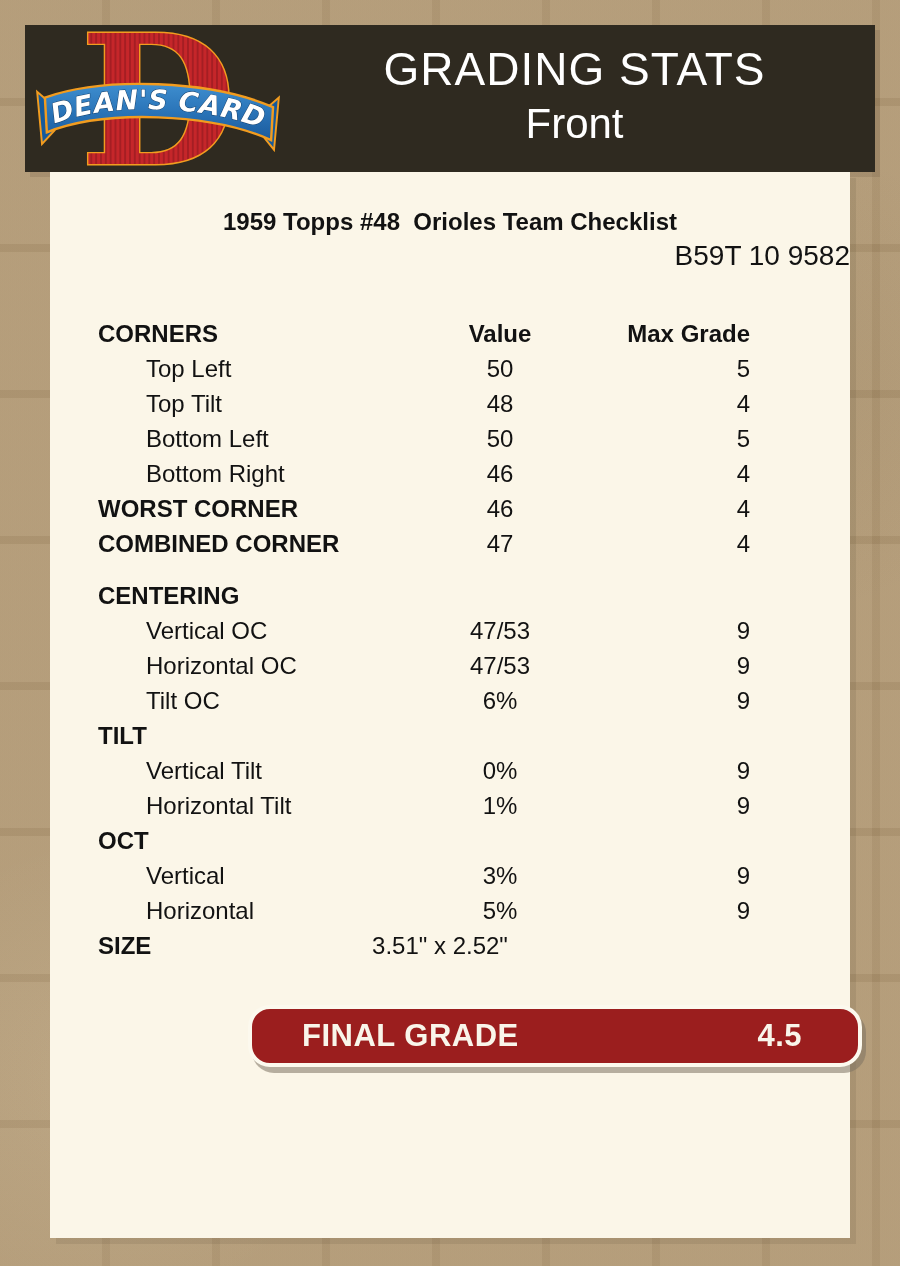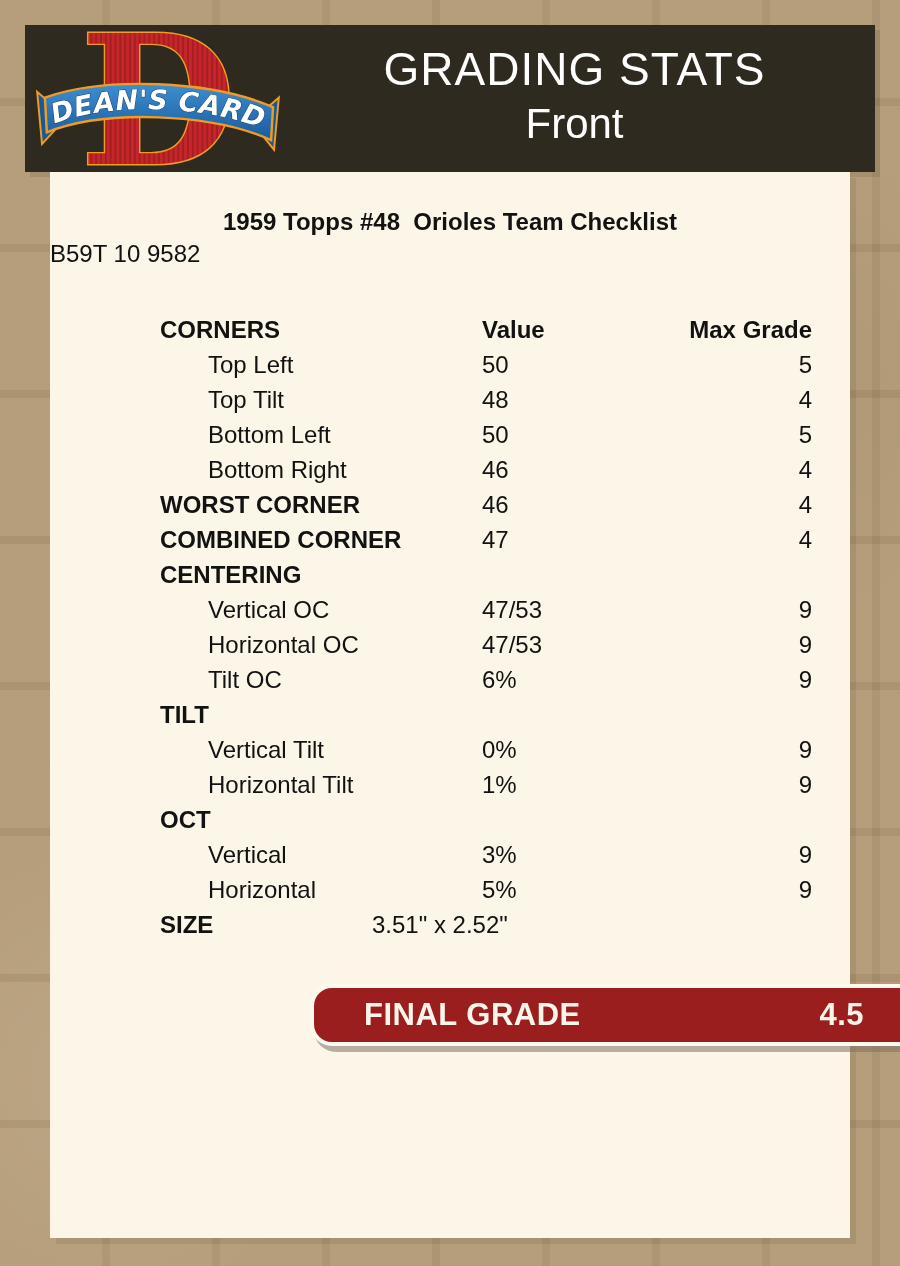--- a/index.html
+++ b/index.html
@@ -36,32 +36,32 @@
     position:absolute; left:50px; top:172px; width:800px; height:1066px;
     background:#fbf6e8;
     box-shadow:6px 6px 0 rgba(60,45,25,0.10);
     color:#121212;
   }
   .card-title{
     margin-top:36px; text-align:center;
     font-size:24px; font-weight:bold; white-space:pre-wrap;
   }
   .card-serial{
-    margin-top:4px; text-align:left; font-size:24px;
-  }
-
-  
-  .stats{ margin-top:44px; padding-left:110px; }
+    margin-top:4px; text-align:right; font-size:28px;
+  }
+
+  
+  .stats{ margin-top:44px; padding-left:48px; }
   .t-row{ display:flex; align-items:center; height:35px; font-size:24px; }
-  .t-row.gap{ }
+  .t-row.gap{ margin-top:17px; }
   .c-label{ width:322px; box-sizing:border-box; }
   .t-row.indent .c-label{ padding-left:48px; }
   .t-row.bold .c-label{ font-weight:bold; }
   .t-head .c-label, .t-head .c-value, .t-head .c-max{ font-weight:bold; }
-  .c-value{ width:160px; }
+  .c-value{ width:160px; text-align:center; }
   .c-max{ width:170px; text-align:right; }
   .t-row.wide-value .c-value{ width:260px; margin-left:-110px; }
 
   
   .final-grade{
     margin:42px 0 0 150px;
     width:500px; height:54px;
     background:#9b1e1e;
     border:4px solid #fcf9ee;
     border-radius:22px;

